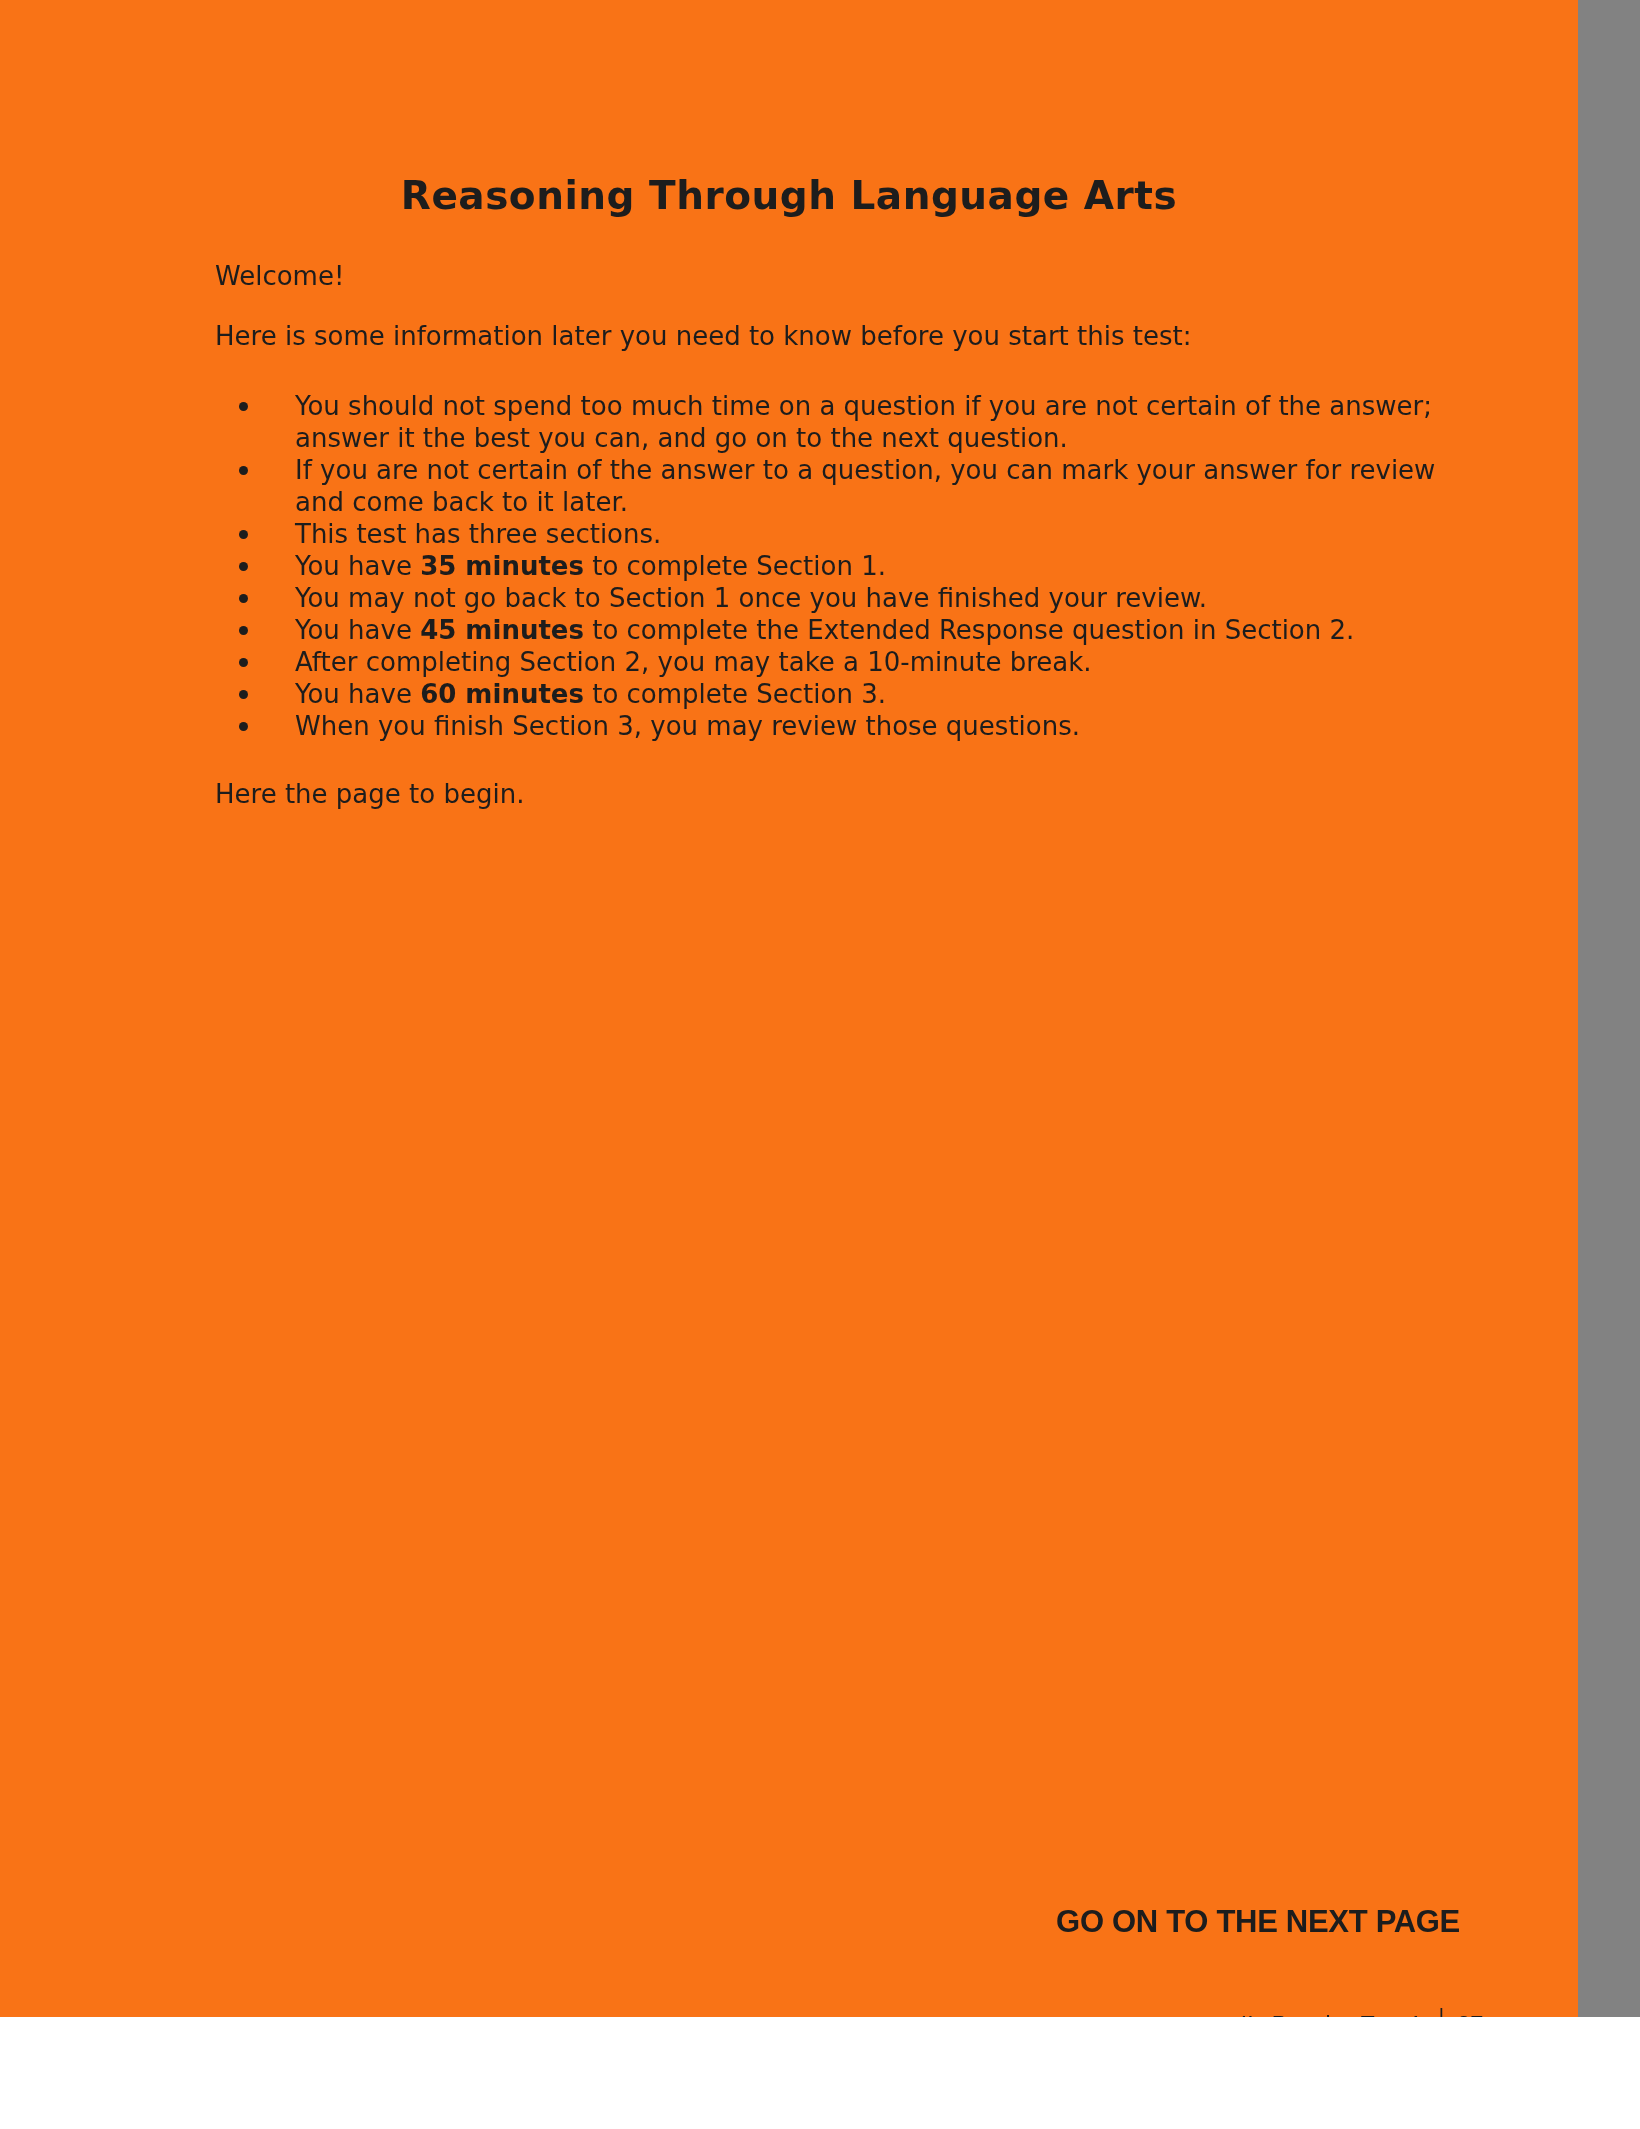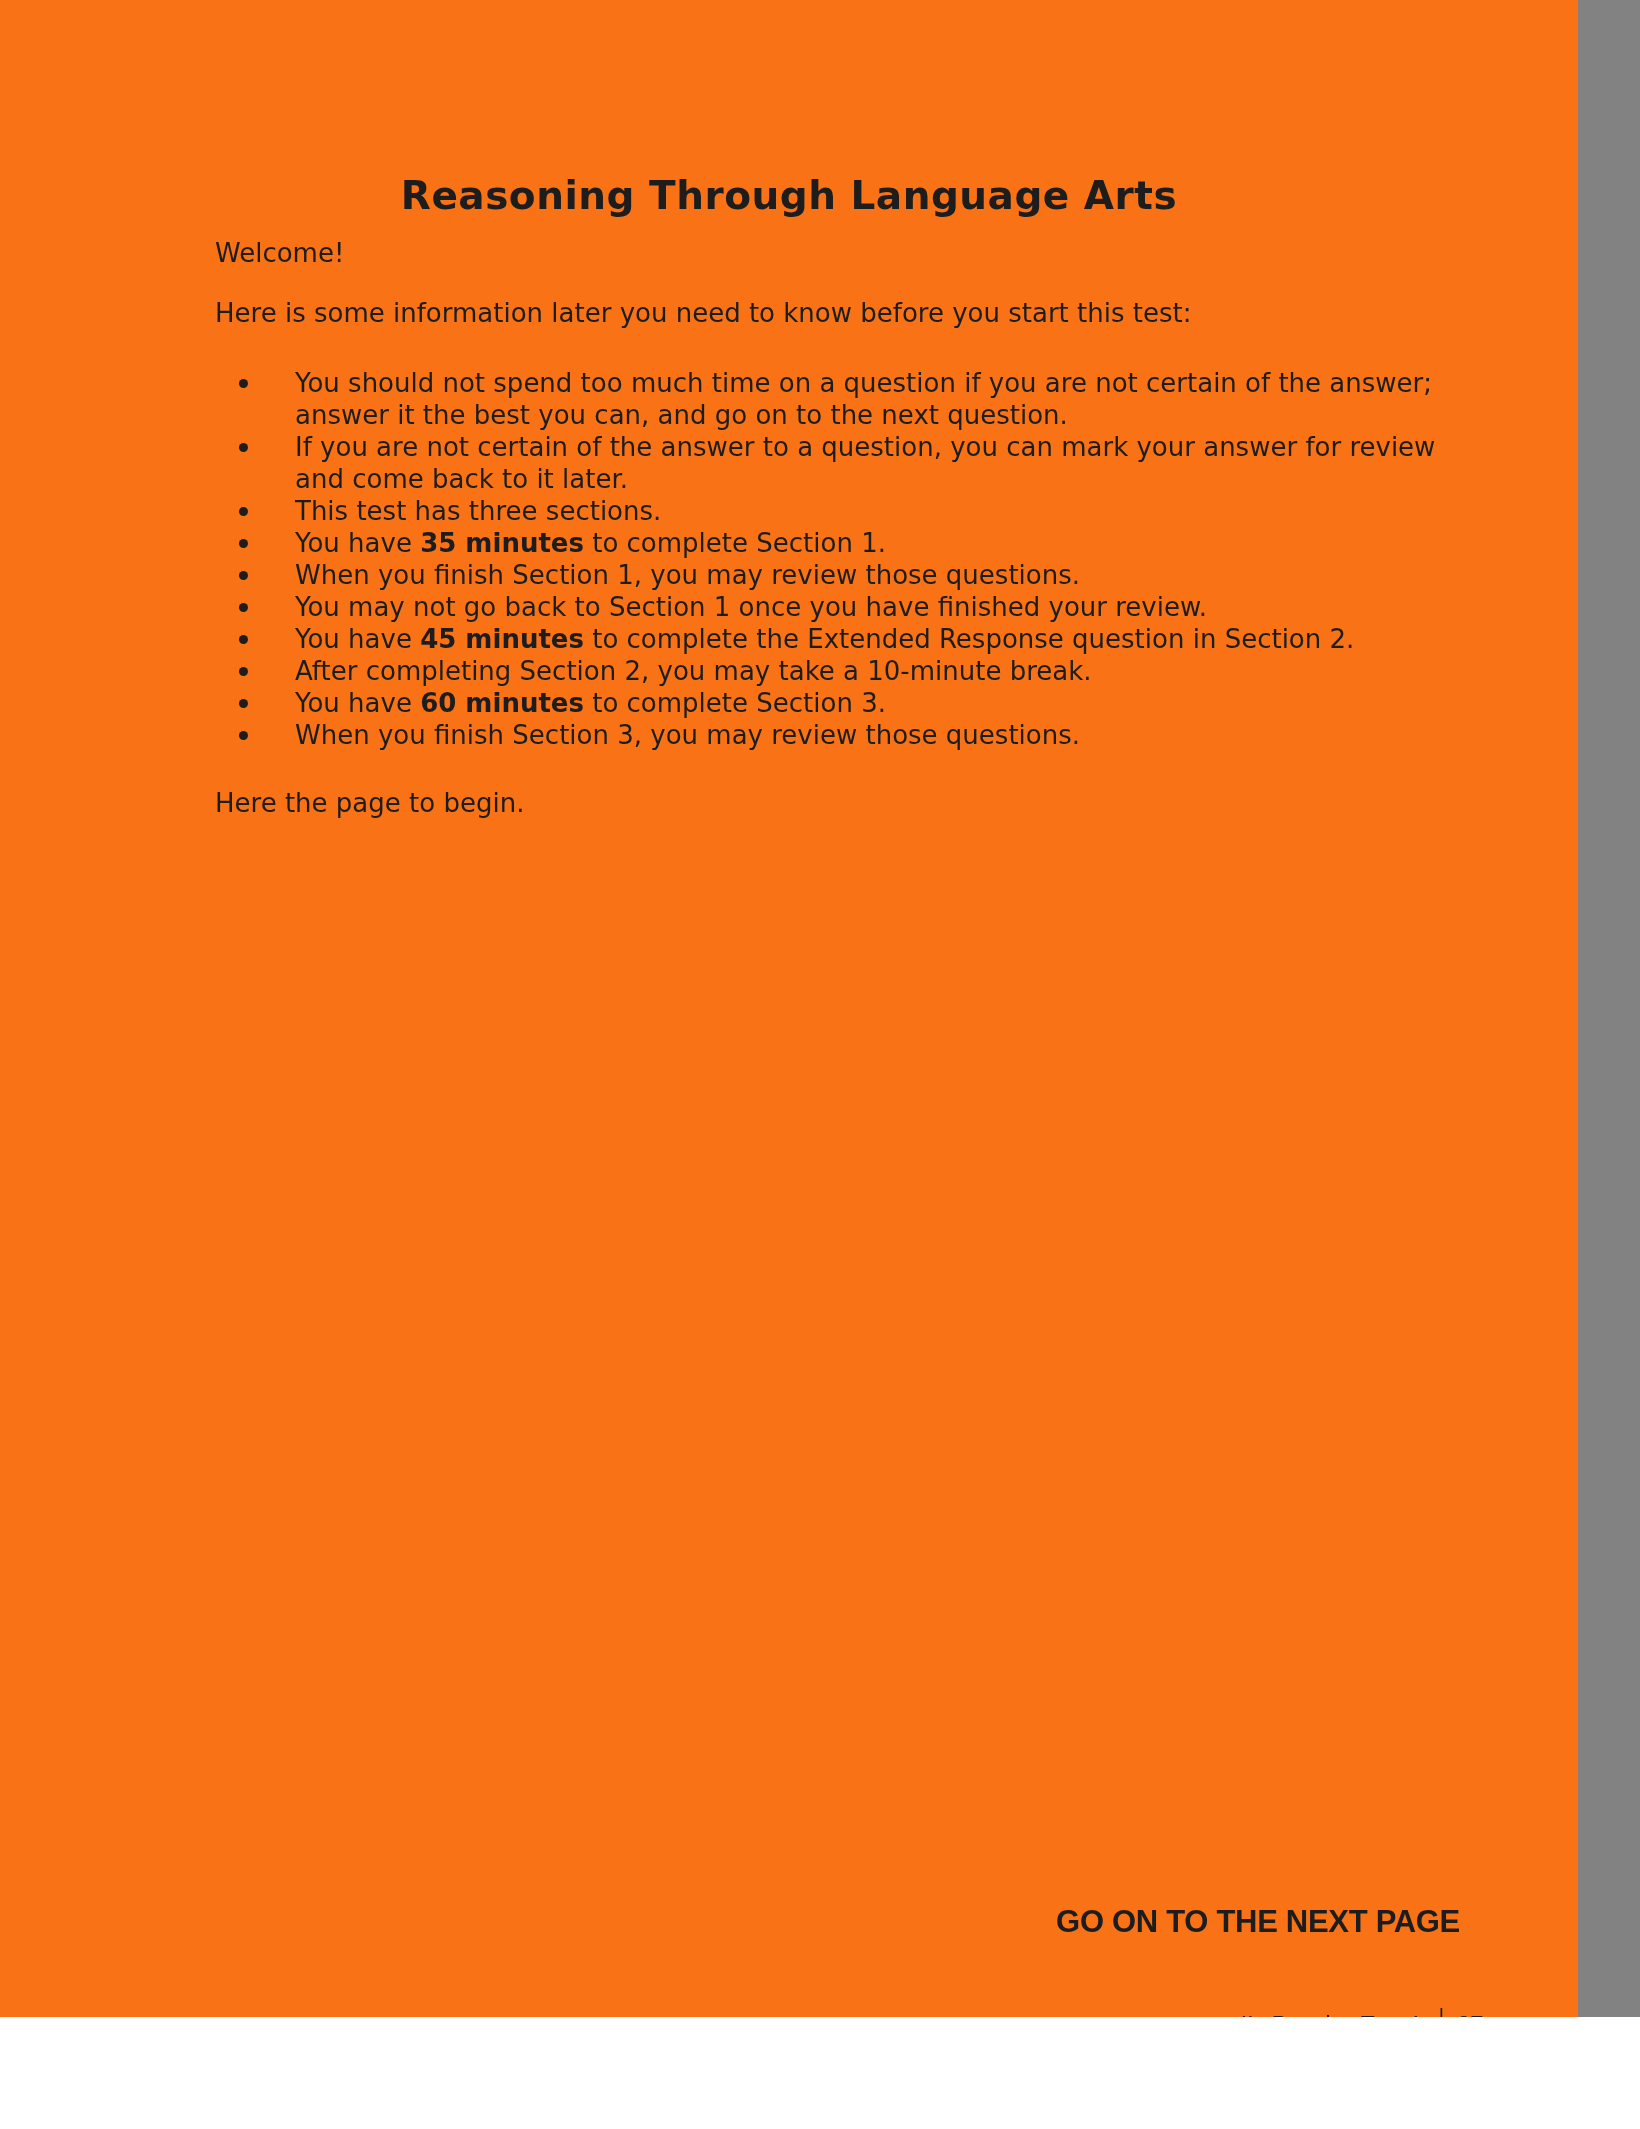--- a/index.html
+++ b/index.html
@@ -34,21 +34,21 @@
     line-height: 47px;
     font-weight: bold;
     letter-spacing: 0.5px;
   }
   .body-col {
     margin-left: 215px;
     width: 1350px;
     font-size: 26px;
     line-height: 32px;
   }
-  .para-welcome { margin: 18px 0 0 0; }
+  .para-welcome { margin: 41px 0 0 0; }
   .para-intro   { margin: 28px 0 0 0; }
   .instructions {
     list-style: none;
     margin: 38px 0 4px 0;
     padding: 0;
   }
   .instructions li {
     position: relative;
     padding-left: 80px;
     width: 1270px;
@@ -111,21 +111,20 @@
 
       <p class="para-welcome">Welcome!</p>
 
       <p class="para-intro">Here is some information later you need to know before you start this test:</p>
 
       <ul class="instructions">
           <li><span>You should not spend too much time on a question if you are not certain of the answer;</span><br><span>answer it the best you can, and go on to the next question.</span></li>
           <li><span>If you are not certain of the answer to a question, you can mark your answer for review</span><br><span>and come back to it later.</span></li>
           <li><span>This test has three sections.</span></li>
           <li><span>You have </span><b>35 minutes</b><span> to complete Section 1.</span></li>
-          <li><span>When you finish Section 1, you may review those questions.</span></li>
           <li><span>You may not go back to Section 1 once you have finished your review.</span></li>
           <li><span>You have </span><b>45 minutes</b><span> to complete the Extended Response question in Section 2.</span></li>
           <li><span>After completing Section 2, you may take a 10-minute break.</span></li>
           <li><span>You have </span><b>60 minutes</b><span> to complete Section 3.</span></li>
           <li><span>When you finish Section 3, you may review those questions.</span></li>
         </ul>
 
       <p class="para-turn">Here the page to begin.</p>
 
     </div>

